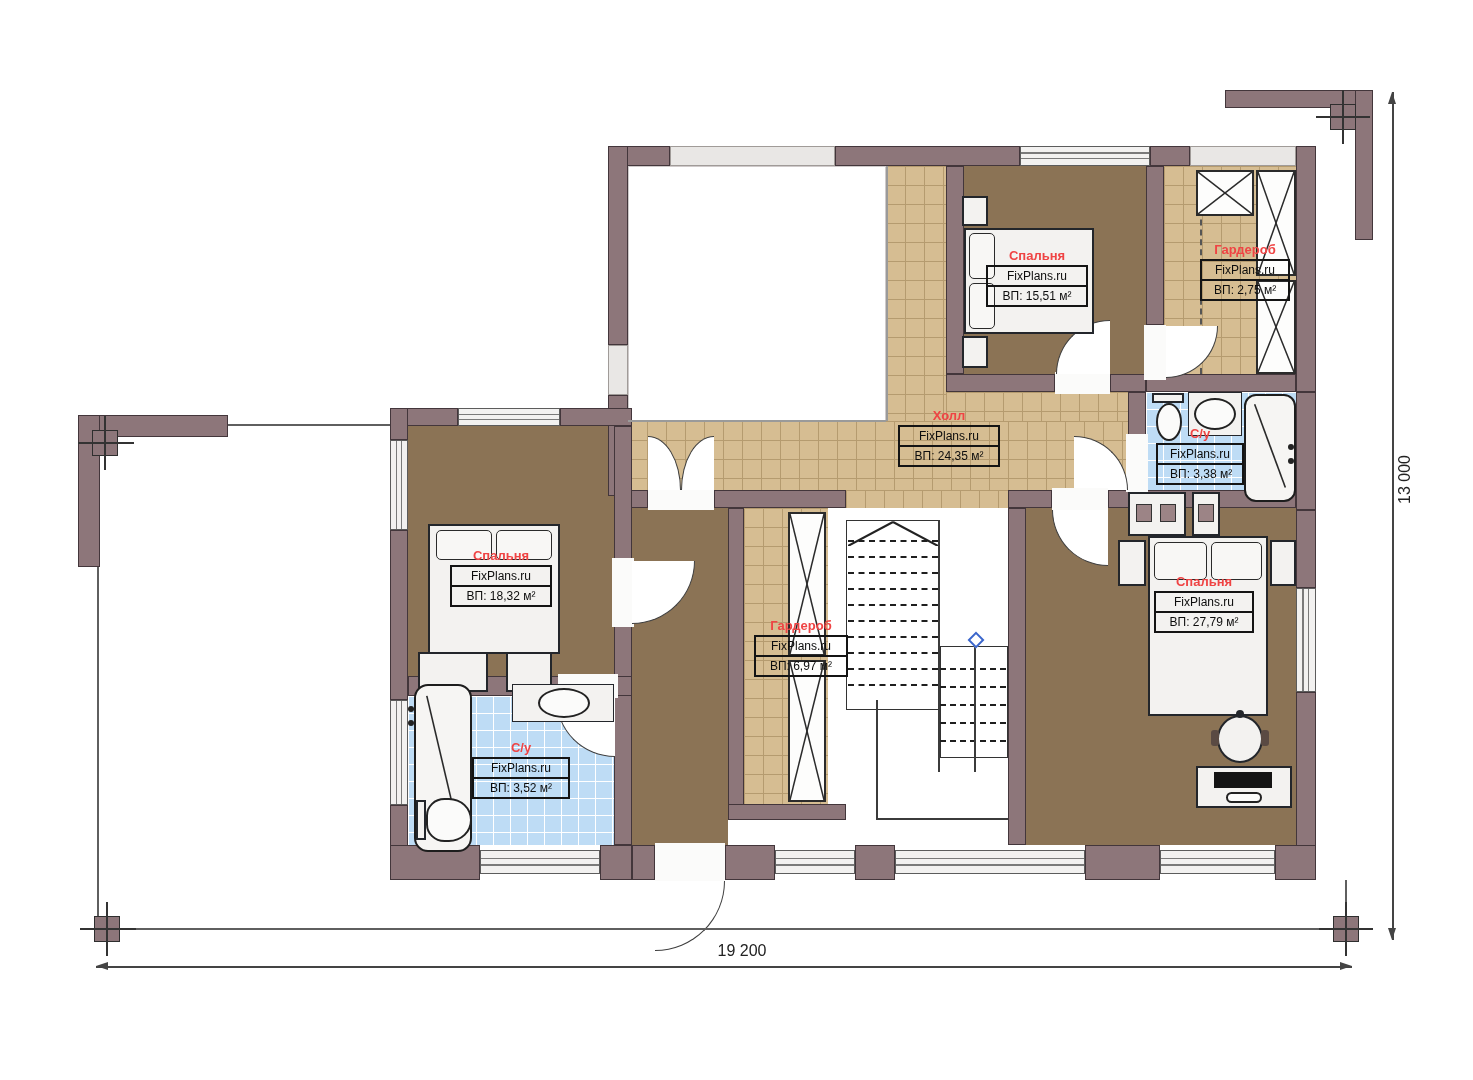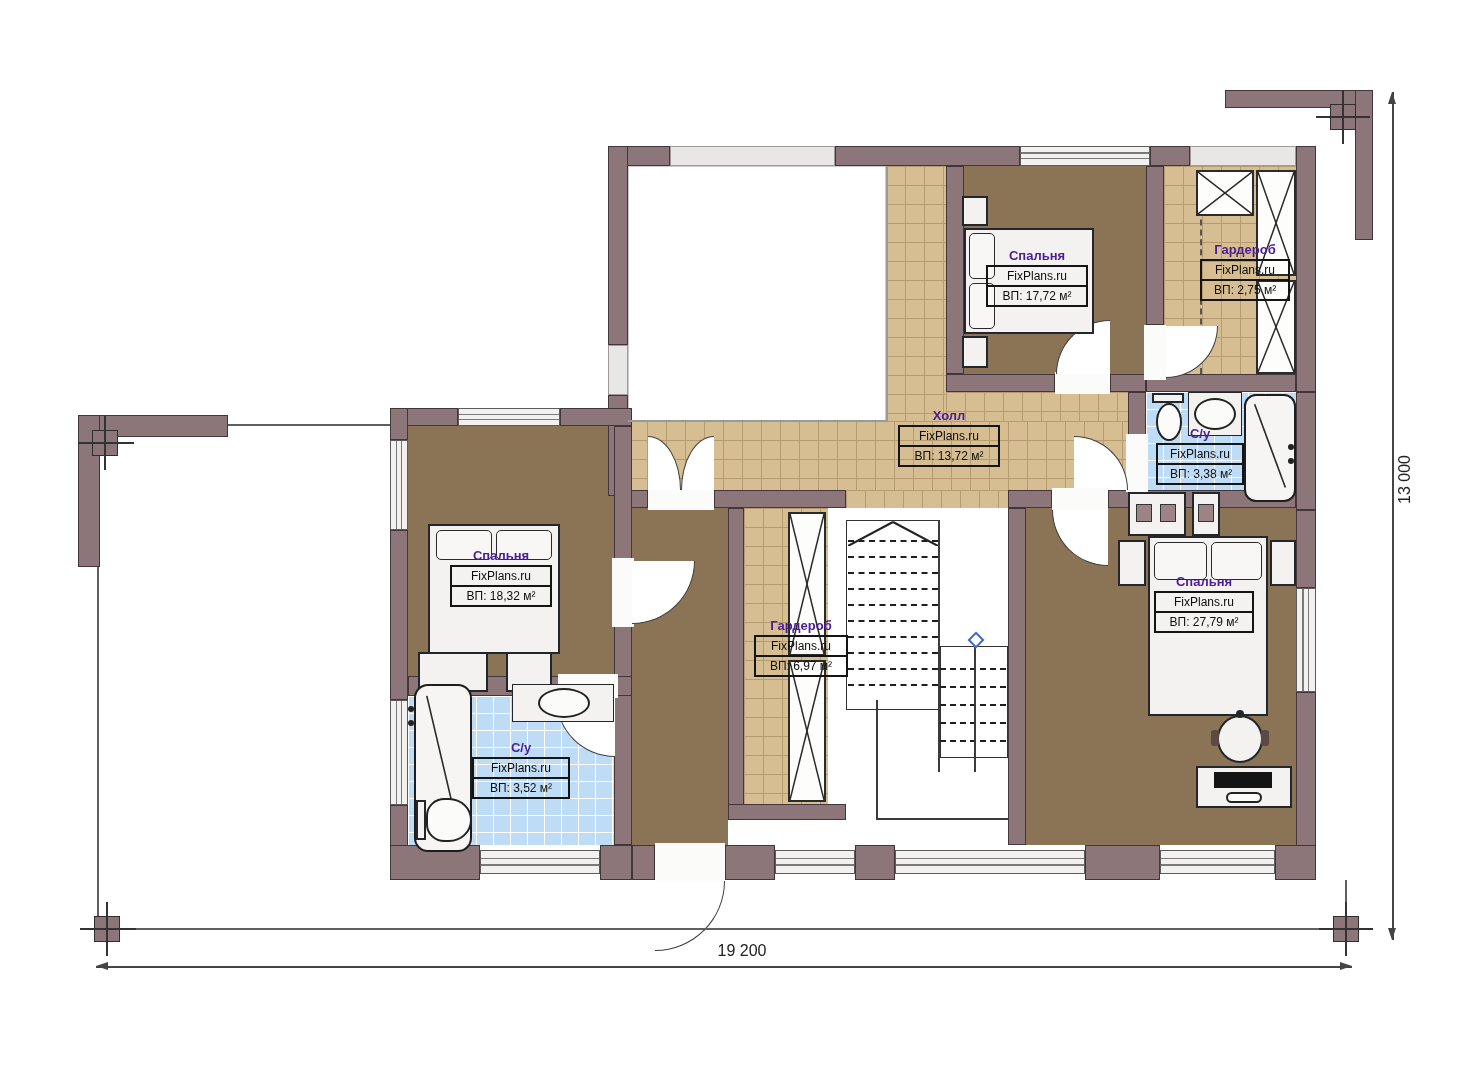--- a/index.html
+++ b/index.html
@@ -32,21 +32,21 @@
   
   .furn{position:absolute;background:#f3f2f0;border:2px solid #23262b;box-sizing:border-box;}
   .pillow{position:absolute;background:#f8f7f5;border:1.5px solid #2a2a2a;border-radius:5px;box-sizing:border-box;}
   .oval{position:absolute;background:#fbfbfa;border:2px solid #222;border-radius:50%;box-sizing:border-box;}
   .sq{position:absolute;background:#9c8486;border:1px solid #333;box-sizing:border-box;}
   .xbox{position:absolute;background:#fdfdfc;border:2px solid #2b2b2b;box-sizing:border-box;}
   .tread{position:absolute;height:0;border-top:2px dashed #1f1f1f;}
   .rail{position:absolute;background:#3b3b3b;}
   
   .rlabel{position:absolute;text-align:center;z-index:30;}
-  .rname{font-weight:bold;font-size:13px;line-height:15px;margin-bottom:2px;color:#4c1d95;}
+  .rname{font-weight:bold;font-size:13px;line-height:15px;margin-bottom:2px;color:#ef4444;}
   .rbox{border:2px solid #141414;background:transparent;}
   .rrow{font-size:12px;line-height:14px;padding:2px 12px;white-space:nowrap;color:#0d0d0d;}
   .rrow.second{border-top:2px solid #141414;}
   .dimtext{position:absolute;font-size:16px;color:#222;text-align:center;}
   .col{position:absolute;background:#8d767a;border:1.5px solid #2e2e2e;box-sizing:border-box;}
   .cross{position:absolute;background:#333;}
   .arw{position:absolute;width:0;height:0;border-style:solid;}
 </style>
 </head>
 <body>
@@ -254,35 +254,35 @@
   <div style="position:absolute;left:408px;top:720px;width:6px;height:6px;background:#222;border-radius:50%;"></div>
   <div class="furn" style="left:512px;top:684px;width:102px;height:38px;border-width:1.5px;"></div>
   <div class="oval" style="left:538px;top:688px;width:52px;height:30px;"></div>
   <div class="furn" style="left:416px;top:800px;width:10px;height:40px;"></div>
   <div class="oval" style="left:426px;top:798px;width:46px;height:44px;border-radius:40% 50% 50% 40%;"></div>
 
   <div class="rlabel" style="left:986px;top:248px;width:102px;">
     <div class="rname">Спальня</div>
     <div class="rbox">
         <div class="rrow">FixPlans.ru</div>
-      <div class="rrow second">ВП: 17,72 м²</div>
+      <div class="rrow second">ВП: 15,51 м²</div>
       </div>
   </div>
   <div class="rlabel" style="left:1200px;top:242px;width:90px;">
     <div class="rname">Гардероб</div>
     <div class="rbox">
         <div class="rrow">FixPlans.ru</div>
       <div class="rrow second">ВП: 2,75 м²</div>
       </div>
   </div>
   <div class="rlabel" style="left:898px;top:408px;width:102px;">
     <div class="rname">Холл</div>
     <div class="rbox">
         <div class="rrow">FixPlans.ru</div>
-      <div class="rrow second">ВП: 13,72 м²</div>
+      <div class="rrow second">ВП: 24,35 м²</div>
       </div>
   </div>
   <div class="rlabel" style="left:1156px;top:426px;width:88px;">
     <div class="rname">С/у</div>
     <div class="rbox">
         <div class="rrow">FixPlans.ru</div>
       <div class="rrow second">ВП: 3,38 м²</div>
       </div>
   </div>
   <div class="rlabel" style="left:450px;top:548px;width:102px;">

